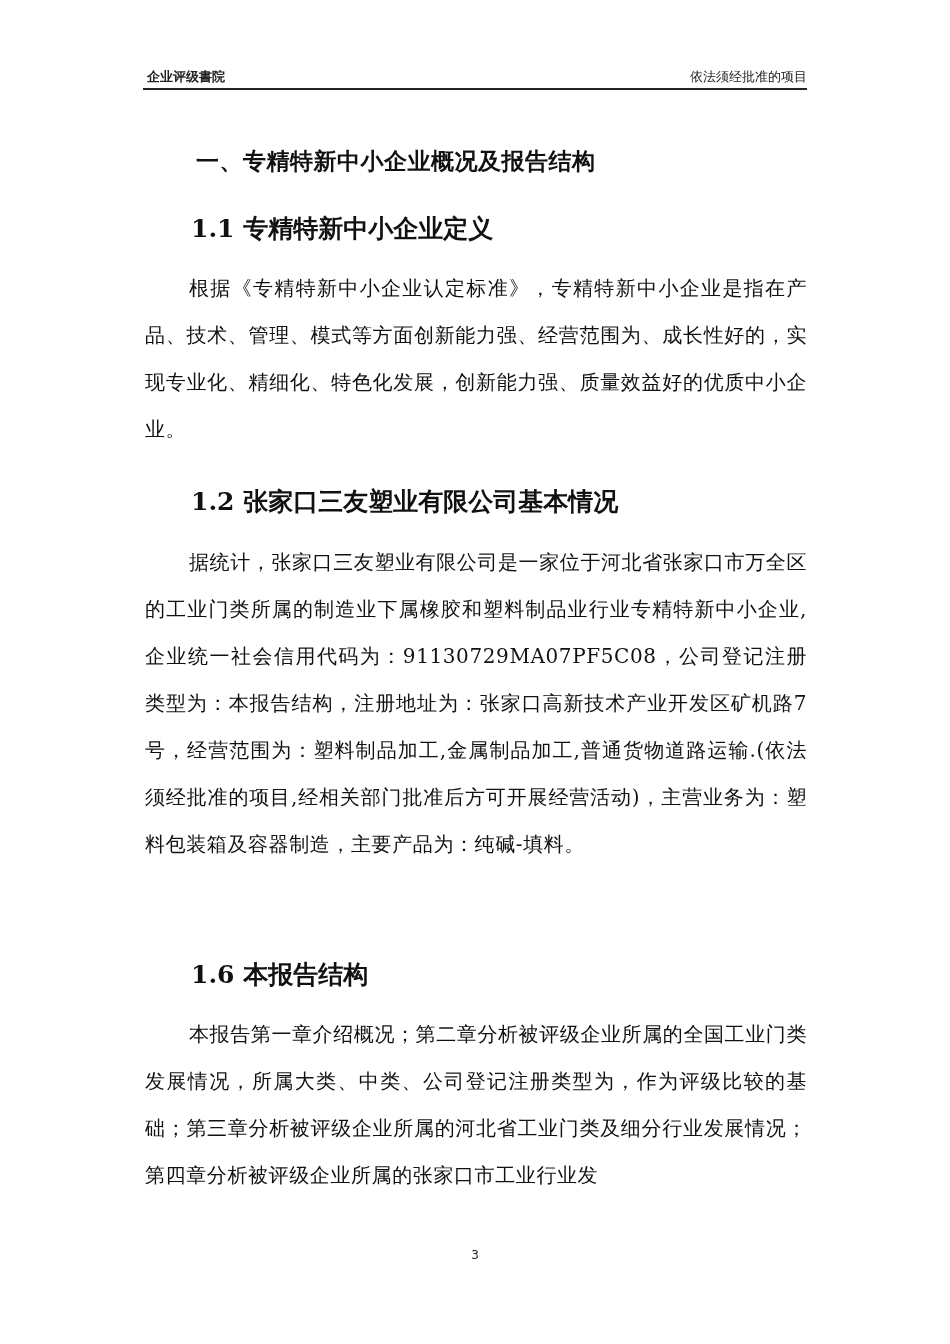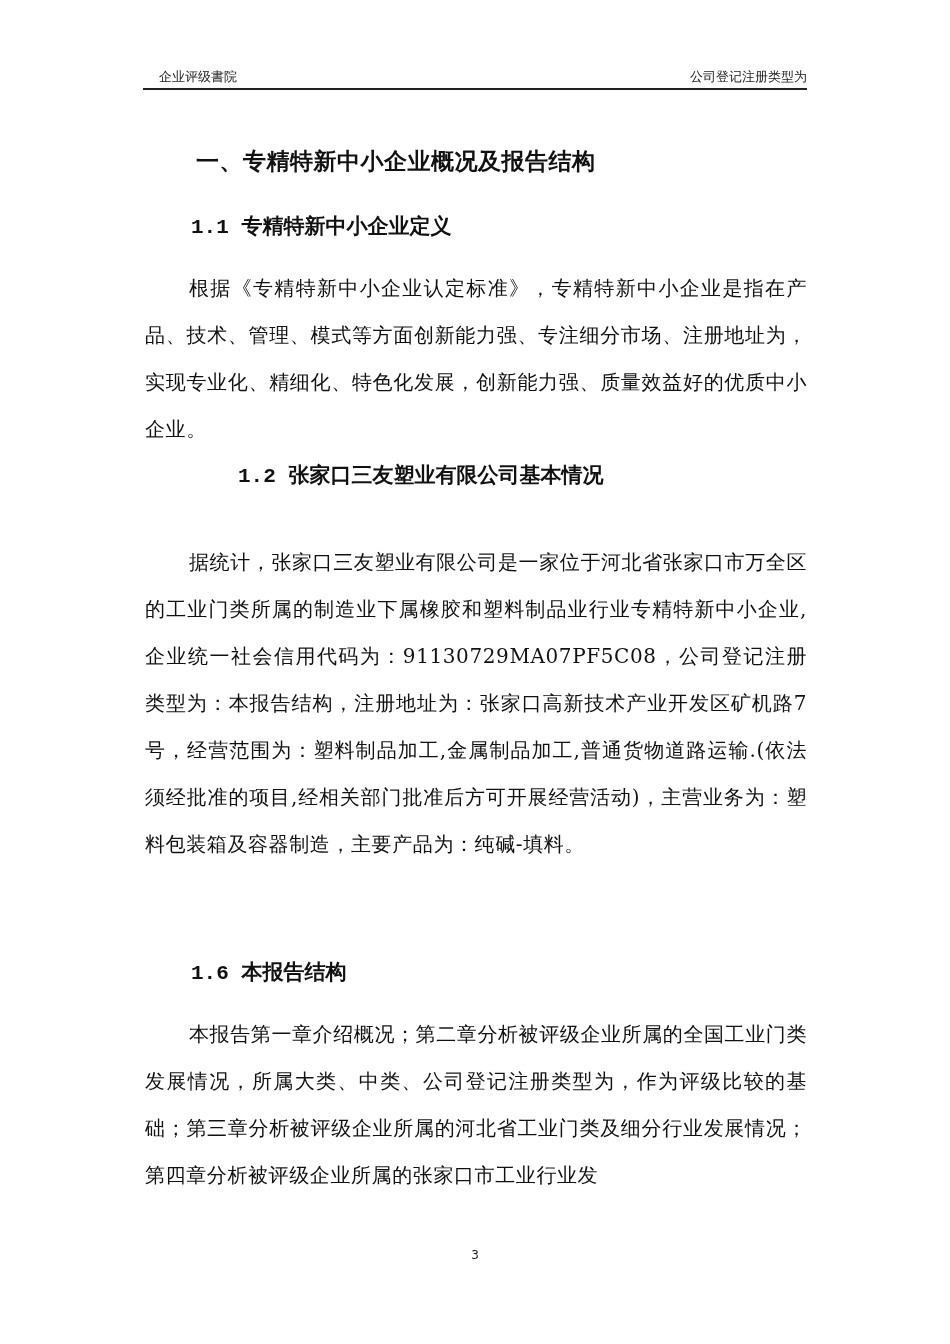--- a/index.html
+++ b/index.html
@@ -1,42 +1,42 @@
 <!DOCTYPE html>
 <html><head>
 <meta charset="utf-8">
 <style>
   html, body { margin: 0; padding: 0; background: #ffffff; }
   body { width: 950px; height: 1344px; position: relative; overflow: hidden;
          font-family: "DejaVu Serif", "Liberation Serif", serif; color: #111; }
   .page-header { position: absolute; left: 143px; top: 64px; width: 664px; height: 24px;
                  border-bottom: 2px solid #222; font-family: "DejaVu Sans", "Liberation Sans", sans-serif;
                  font-size: 13px; color: #222; }
-  .page-header .left { position: absolute; left: 16px; top: 4px; }
+  .page-header .left { position: absolute; left: 4px; top: 4px; font-weight: bold; }
   .page-header .right { position: absolute; right: 0; top: 4px; }
   .chapter-title { position: absolute; left: 196px; top: 146px; font-size: 23px; font-weight: bold;
                    letter-spacing: 0.5px; white-space: nowrap; }
-  .section-title { position: absolute; left: 191px; font-size: 21px; font-weight: bold; white-space: nowrap; font-family: Liberation Mono, monospace; }
+  .section-title { position: absolute; left: 191px; font-size: 25px; font-weight: bold; white-space: nowrap; }
   .para { position: absolute; left: 145px; width: 662px; font-size: 20px; line-height: 47px;
           text-align: justify; text-indent: 44px; letter-spacing: 0.6px; }
   .page-number { position: absolute; left: 0; width: 950px; top: 1248px; text-align: center;
                  font-family: "DejaVu Sans", "Liberation Sans", sans-serif; font-size: 12px; color: #222; }
 </style>
 </head>
 <body>
 
 <div class="page-header">
   <span class="left">企业评级書院</span>
-  <span class="right">公司登记注册类型为</span>
+  <span class="right">依法须经批准的项目</span>
 </div>
 
 <div class="chapter-title">一、专精特新中小企业概况及报告结构</div>
 
 <div class="section-title" style="top:212px;">1.1 专精特新中小企业定义</div>
-<div class="para" style="top:265px;">根据《专精特新中小企业认定标准》，专精特新中小企业是指在产品、技术、管理、模式等方面创新能力强、专注细分市场、注册地址为，实现专业化、精细化、特色化发展，创新能力强、质量效益好的优质中小企业。</div>
+<div class="para" style="top:265px;">根据《专精特新中小企业认定标准》，专精特新中小企业是指在产品、技术、管理、模式等方面创新能力强、经营范围为、成长性好的，实现专业化、精细化、特色化发展，创新能力强、质量效益好的优质中小企业。</div>
 
-<div class="section-title" style="top:461px;margin-left:47px;">1.2 张家口三友塑业有限公司基本情况</div>
+<div class="section-title" style="top:485px;">1.2 张家口三友塑业有限公司基本情况</div>
 <div class="para" style="top:539px;">据统计，张家口三友塑业有限公司是一家位于河北省张家口市万全区的工业门类所属的制造业下属橡胶和塑料制品业行业专精特新中小企业,企业统一社会信用代码为：91130729MA07PF5C08，公司登记注册类型为：本报告结构，注册地址为：张家口高新技术产业开发区矿机路7号，经营范围为：塑料制品加工,金属制品加工,普通货物道路运输.(依法须经批准的项目,经相关部门批准后方可开展经营活动)，主营业务为：塑料包装箱及容器制造，主要产品为：纯碱-填料。</div>
 
 <div class="section-title" style="top:958px;">1.6 本报告结构</div>
 <div class="para" style="top:1011px;">本报告第一章介绍概况；第二章分析被评级企业所属的全国工业门类发展情况，所属大类、中类、公司登记注册类型为，作为评级比较的基础；第三章分析被评级企业所属的河北省工业门类及细分行业发展情况；第四章分析被评级企业所属的张家口市工业行业发</div>
 
 <div class="page-number">3</div>
 
 </body></html>

